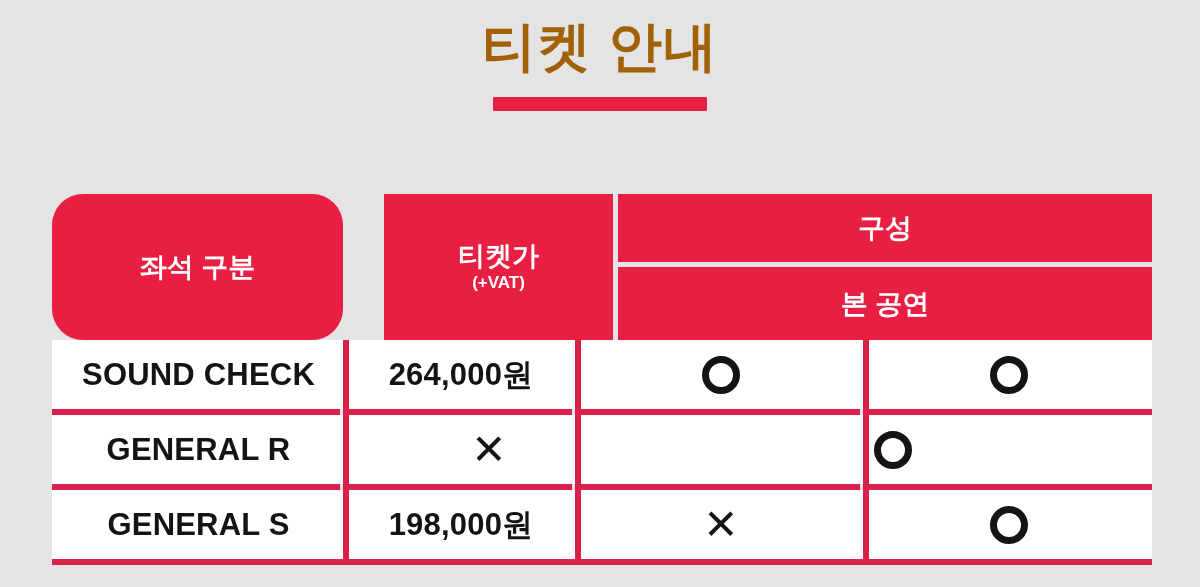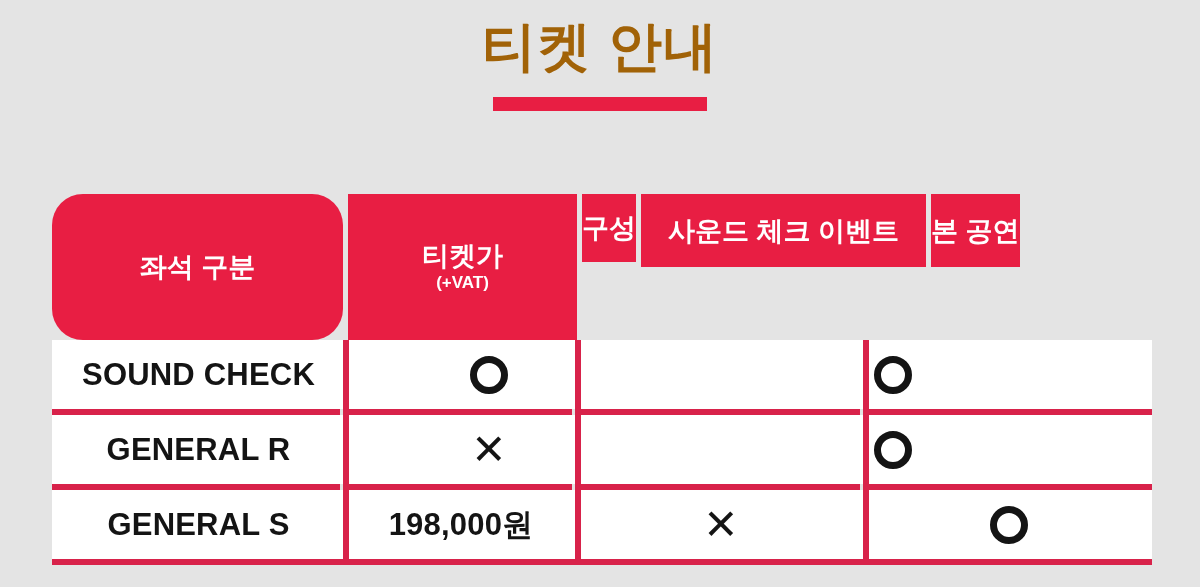--- a/index.html
+++ b/index.html
@@ -61,22 +61,22 @@
     display: flex;
     align-items: center;
     justify-content: center;
     text-align: center;
     font-size: 27px;
     font-weight: bold;
     line-height: 1.22;
     box-sizing: border-box;
   }
   .th-seat   { width: 291px; border-radius: 31px; }
-  .th-price  { width: 229px; }
-  .th-group  { flex: 1; display: flex; gap: 5px; }
+  .th-price  { width: 229px; margin-left: 36px; }
+  .th-group  { flex: 1; display: flex; flex-direction: column; gap: 5px; }
   .th-group-top {
     background: #e81e43;
     color: #ffffff;
     height: 68px;
     display: flex;
     align-items: center;
     justify-content: center;
     font-size: 27px;
     font-weight: bold;
     box-sizing: border-box;
@@ -207,38 +207,36 @@
         <span class="price-main">티켓가</span>
         <span class="price-sub">(+VAT)</span>
       </span>
     </div>
 
     <div class="th-group">
       <div class="th-group-top">
         <span>구성</span>
       </div>
       <div class="th-group-bottom">
-        <div class="th-sub th-sub-a">
-          <span>사운드 체크 이벤트</span>
-        </div>
         <div class="th-sub th-sub-b">
           <span>본 공연</span>
         </div>
       </div>
     </div>
   </div>
 
   <div class="tbody">
 
     <div class="vdiv vdiv-1"></div>
     <div class="vdiv vdiv-2"></div>
     <div class="vdiv vdiv-3"></div>
 
     <div class="trow">
       <div class="td td-seat">SOUND CHECK</div>
+      <div class="td td-price">264,000원</div>
       <div class="td td-mark-a">
         <span class="mark mark-o"></span>
       </div>
       <div class="td td-mark-b">
         <span class="mark mark-o"></span>
       </div>
     </div>
 
     <div class="hrule">
       <span class="hr-a"></span>

